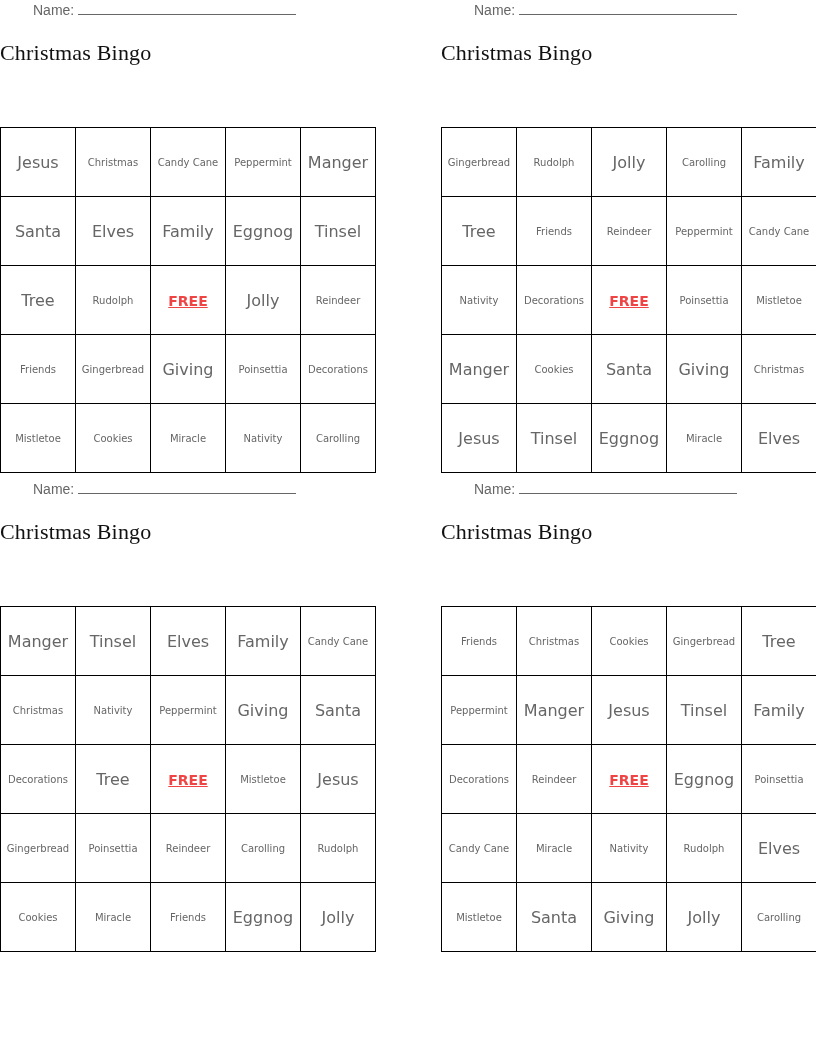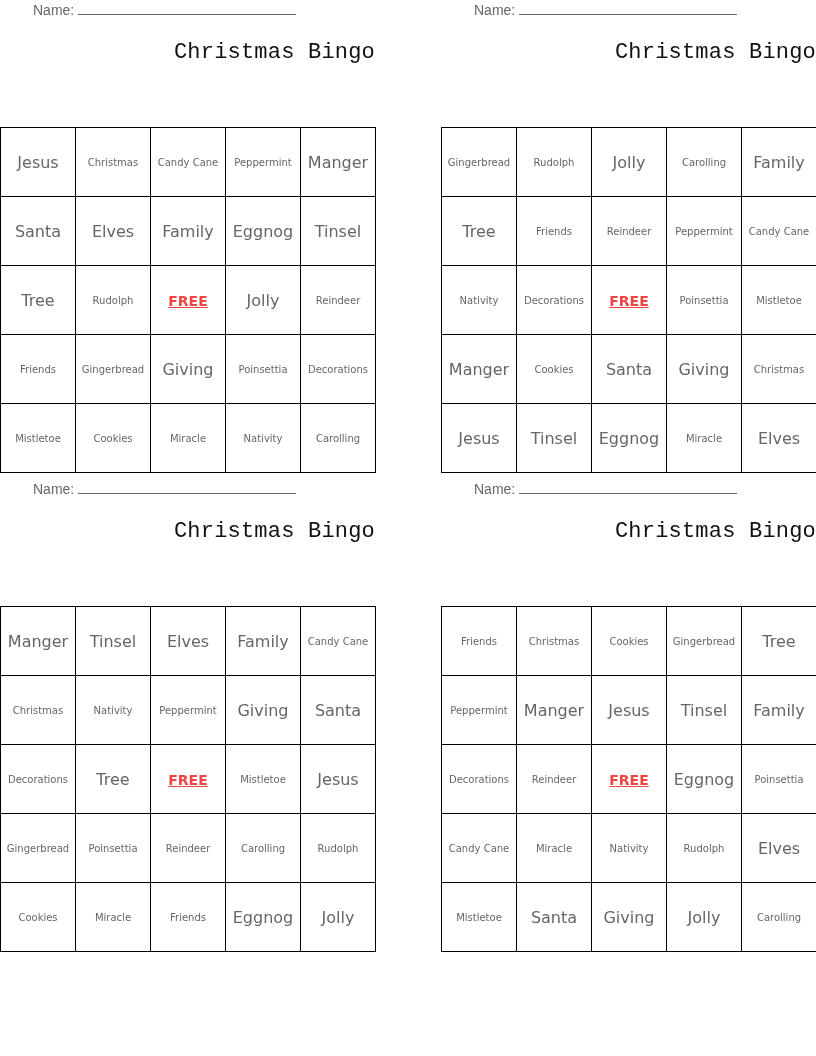--- a/index.html
+++ b/index.html
@@ -9,22 +9,22 @@
       position: absolute; left: 0; top: 2px;
       font-family: "Liberation Sans", sans-serif; font-size: 14px; color: #666666;
       white-space: nowrap;
       padding-left: 33px;
     }
     .name-line .blank {
       display: inline-block; width: 218px; border-bottom: 1px solid #666666;
       height: 12px; vertical-align: baseline; margin-left: 4px;
     }
     .title {
-      position: absolute; left: 0; width: 375px; top: 40px; text-align: right;
-      font-family: Liberation Mono, monospace; font-size: 22px; color: #111111;
+      position: absolute; left: 0; width: 375px; top: 40px; text-align: left;
+      font-family: Liberation Serif, serif; font-size: 22px; color: #111111;
       letter-spacing: 0.2px;
     }
     table.grid {
       position: absolute; left: 0; top: 83px;
       border-collapse: collapse; table-layout: fixed; width: 375px; margin-top: 44px;
     }
     table.grid td {
       border: 1.5px solid #000000; width: 74px; height: 68px; padding: 0;
       text-align: center; vertical-align: middle;
       font-family: "DejaVu Sans", sans-serif; color: #666666; overflow: hidden;

